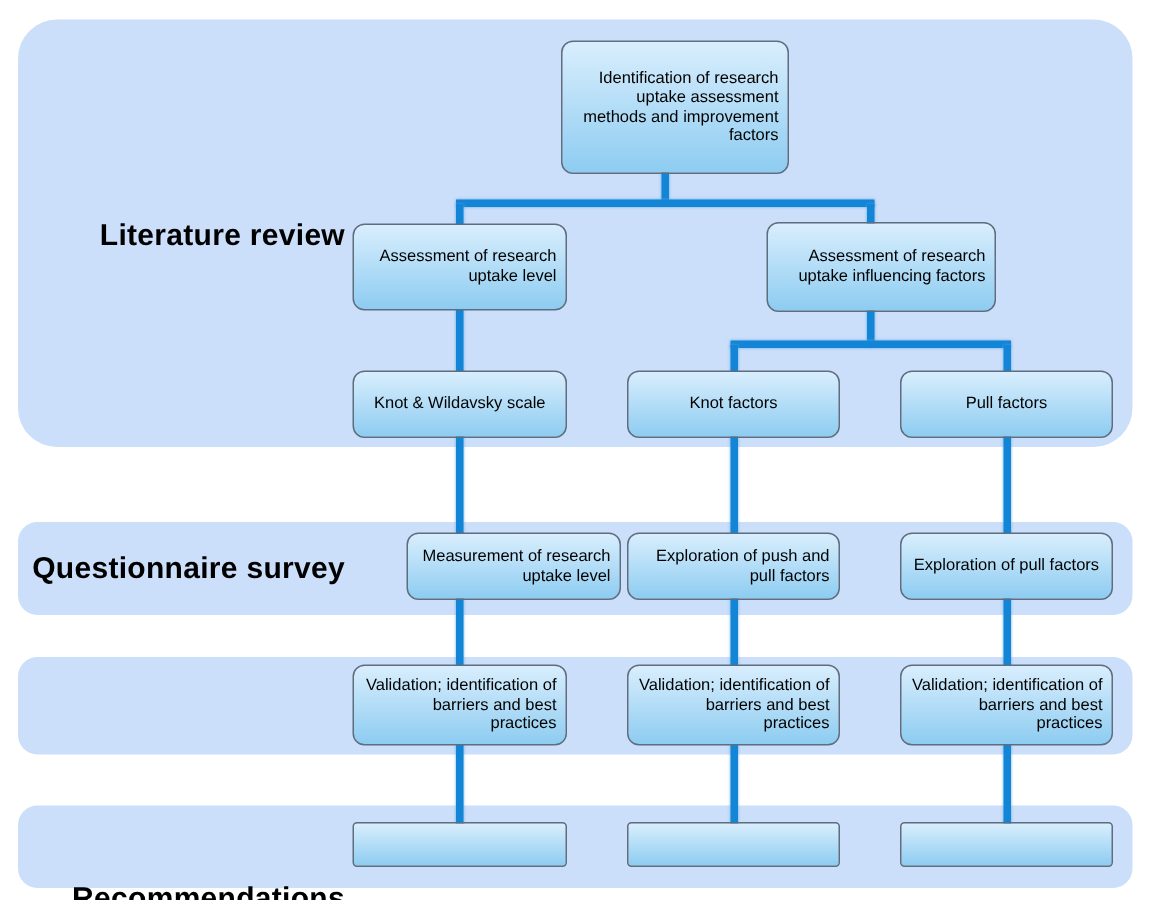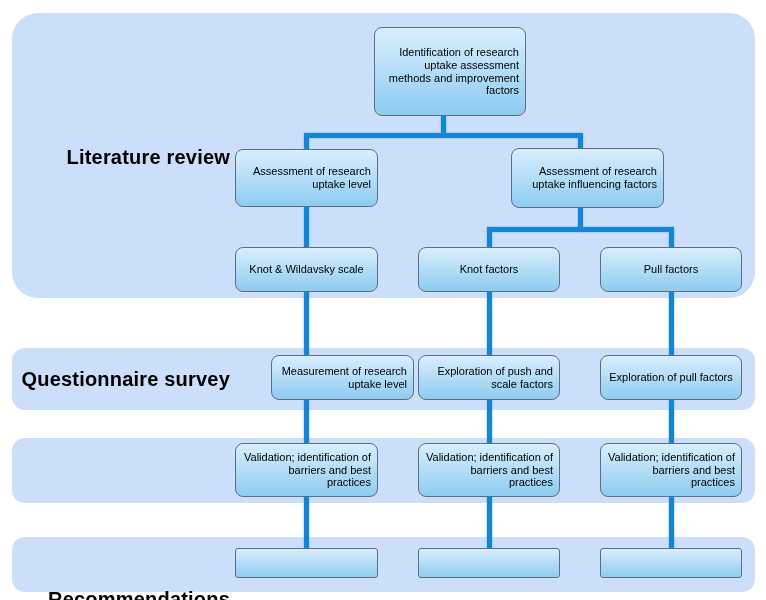--- a/index.html
+++ b/index.html
@@ -114,21 +114,21 @@
   <div class="line v" id="ln-c2-c"></div>
   <div class="line v" id="ln-c3-c"></div>
 
   <div class="node" id="box-identification">Identification of research uptake assessment methods and improvement factors</div>
   <div class="node" id="box-assessment-level">Assessment of research uptake level</div>
   <div class="node" id="box-assessment-influencing">Assessment of research uptake influencing factors</div>
   <div class="node" id="box-knot">Knot &amp; Wildavsky scale</div>
   <div class="node" id="box-push">Knot factors</div>
   <div class="node" id="box-pull">Pull factors</div>
   <div class="node" id="box-measurement">Measurement of research uptake level</div>
-  <div class="node" id="box-exploration-push-pull">Exploration of push and scale factors</div>
+  <div class="node" id="box-exploration-push-pull">Exploration of push and pull factors</div>
   <div class="node" id="box-exploration-pull">Exploration of pull factors</div>
   <div class="node" id="box-validation-1">Validation; identification of barriers and best practices</div>
   <div class="node" id="box-validation-2">Validation; identification of barriers and best practices</div>
   <div class="node" id="box-validation-3">Validation; identification of barriers and best practices</div>
   <div class="node node-small-r" id="box-recommendation-1"></div>
   <div class="node node-small-r" id="box-recommendation-2"></div>
   <div class="node node-small-r" id="box-recommendation-3"></div>
 
 </div>
 

